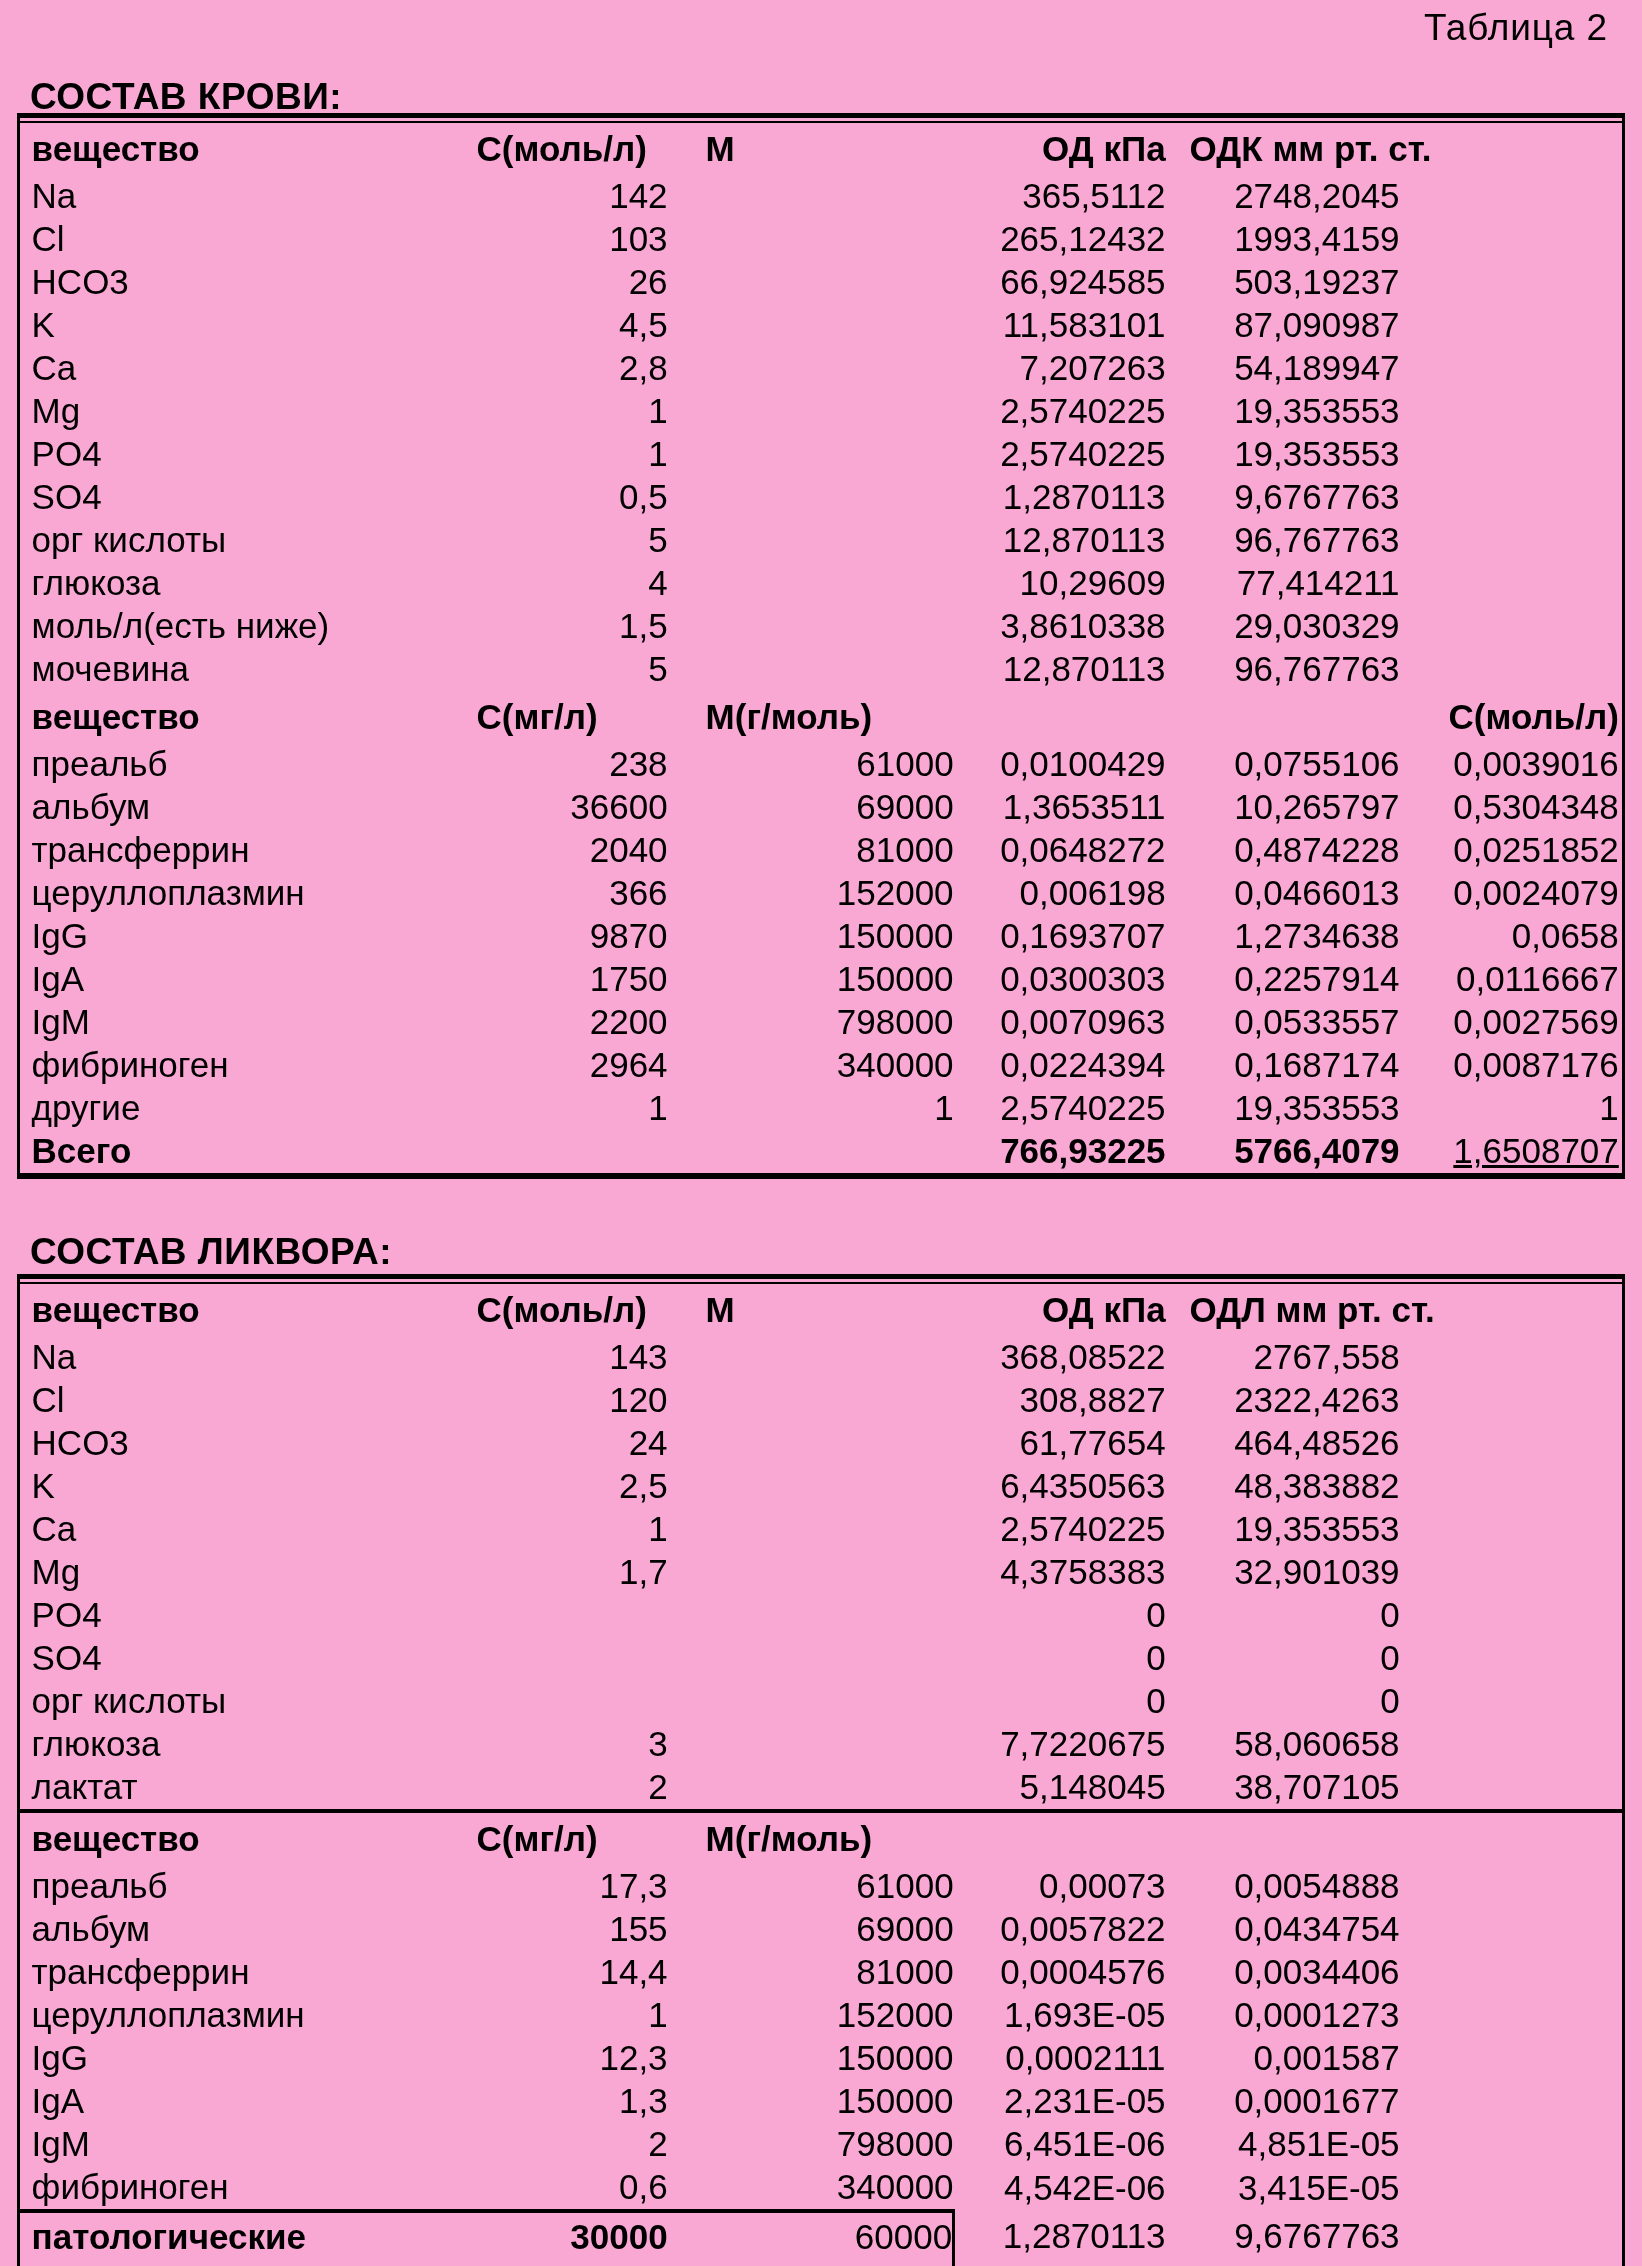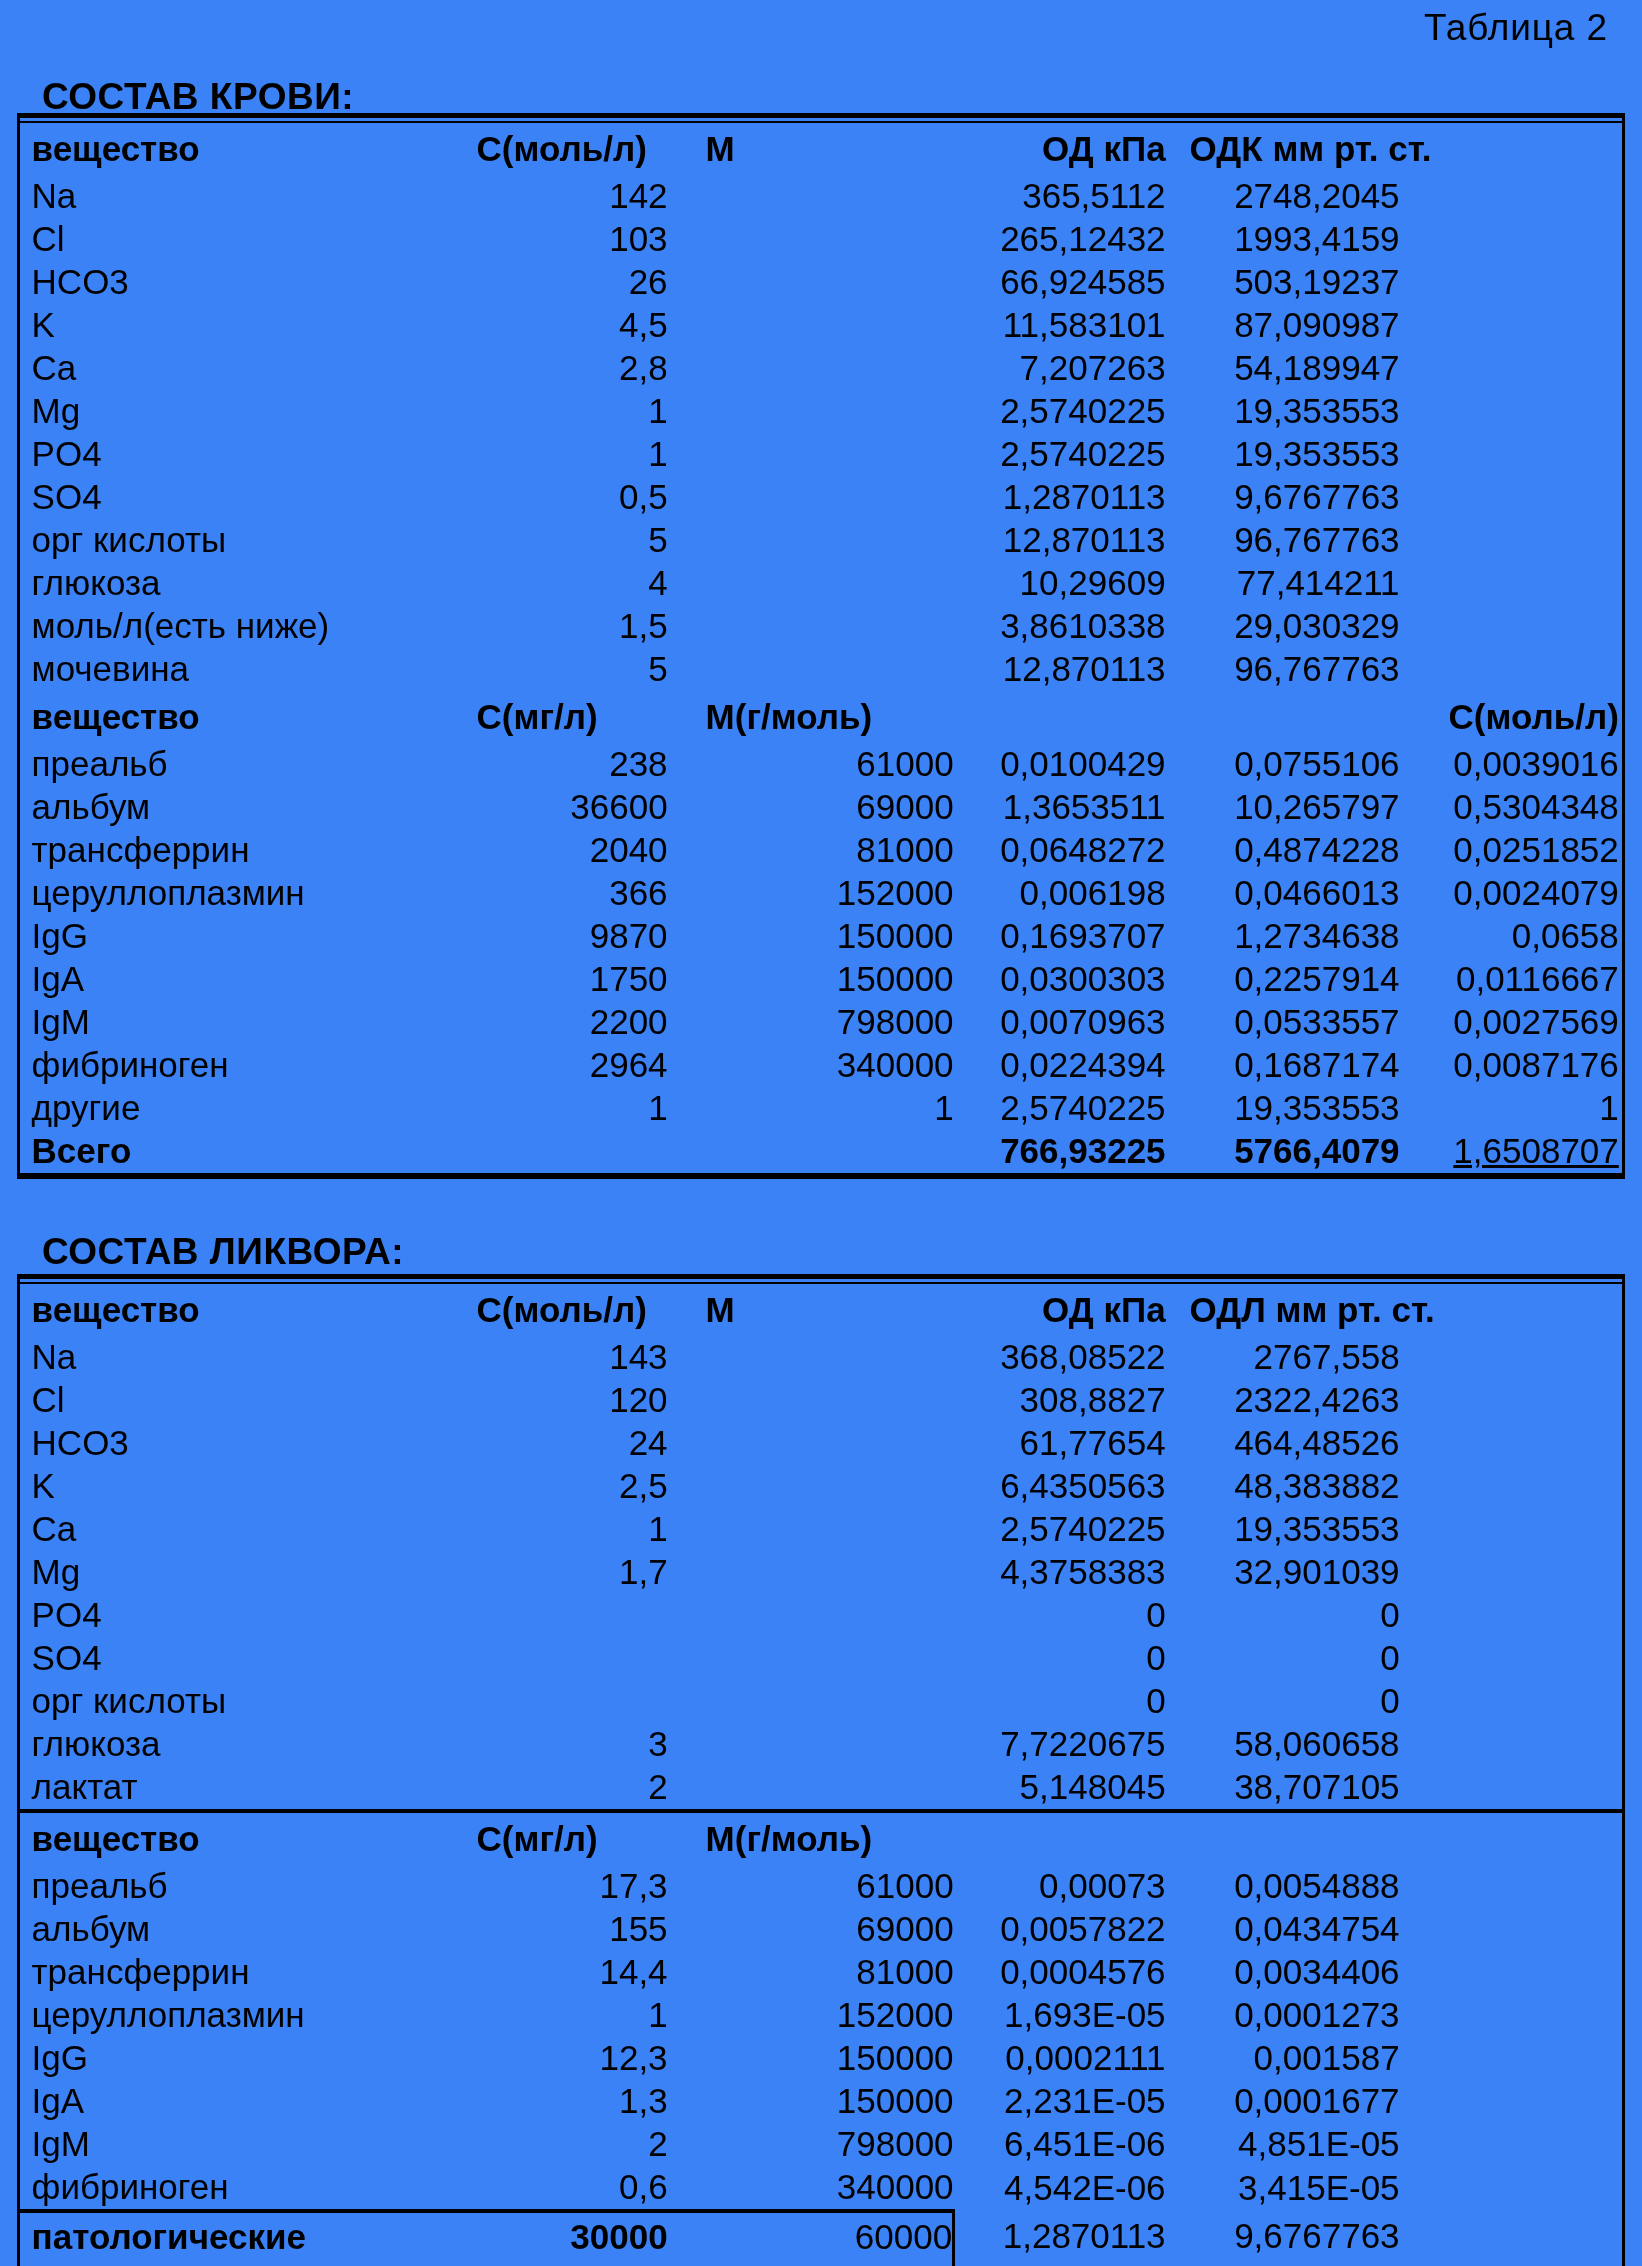--- a/index.html
+++ b/index.html
@@ -1,29 +1,29 @@
 <!DOCTYPE html>
 <html style="font-size:14.8px"><head>
 <meta charset="utf-8">
 <style>
   html,body{margin:0;padding:0;background:#888;}
   .page{
     position:relative;
     width:1643px;height:2267px;
-    background:#3b82f6;
+    background:#f9a8d4;
     font-family:"Liberation Sans", sans-serif;
     color:#000;
     overflow:hidden;
   }
   .doc-caption{
     position:absolute;top:7.4px;right:35px;
     font-size:37px;letter-spacing:0.9px;
   }
   .sec-heading{
-    position:absolute;left:42px;
+    position:absolute;left:30px;
     font-size:37px;font-weight:bold;letter-spacing:0.5px;
   }
   #heading-blood{top:76px;}
   #heading-liquor{top:1231px;}
   .tbl{
     position:absolute;left:16.6px;
     width:1602px;
     border-left:3.7px solid #000;
     border-right:3.7px solid #000;
     border-top:5.5px solid #000;

